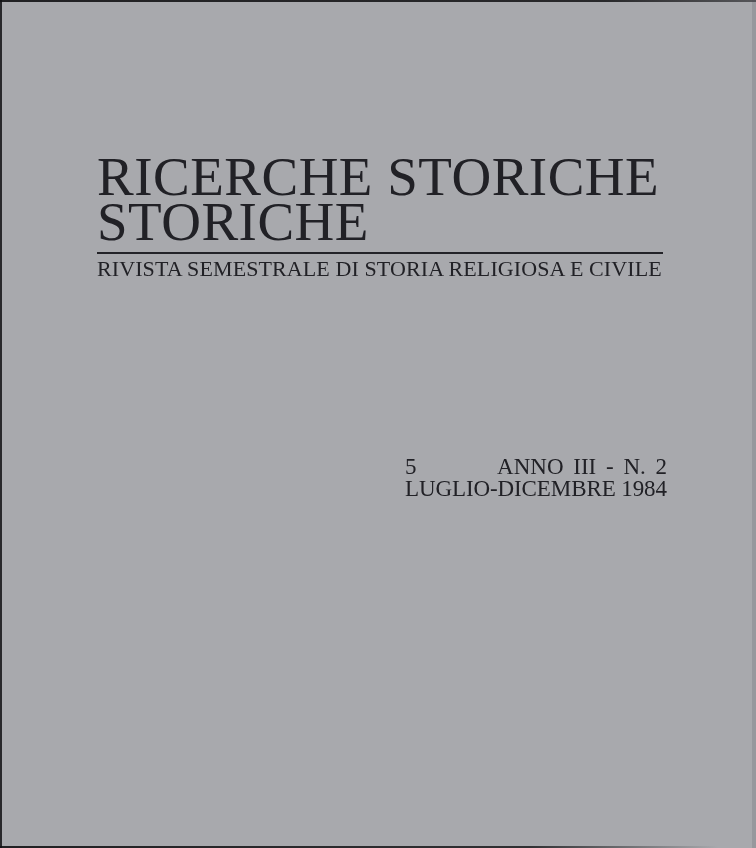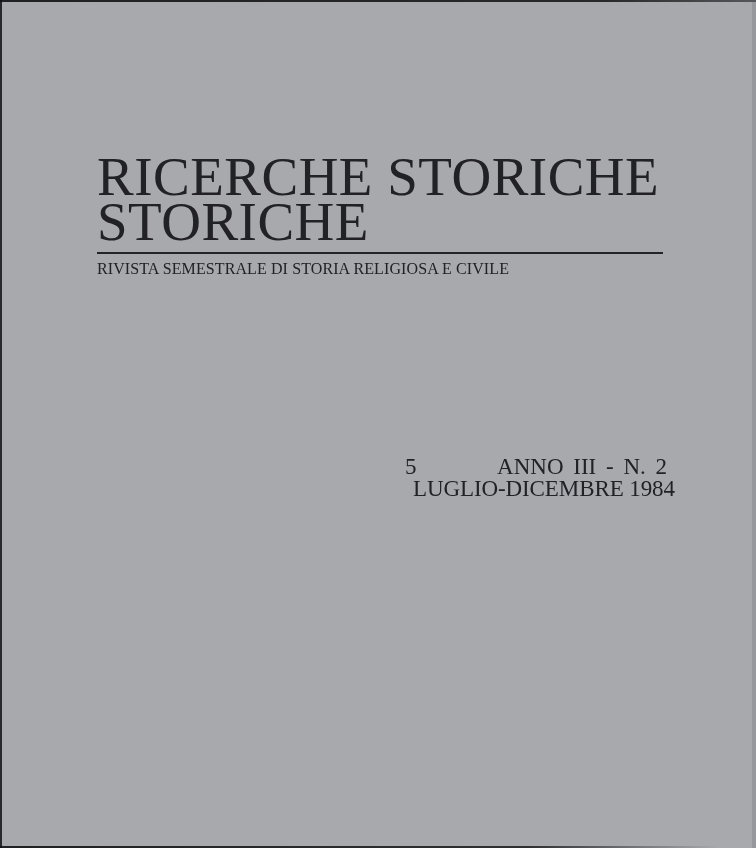--- a/index.html
+++ b/index.html
@@ -52,21 +52,21 @@
   }
   .rule{
     position:absolute;
     left:97px;top:252px;
     width:566px;height:2px;
     background:#232328;
   }
   .subtitle{
     position:absolute;
     left:97px;top:256px;width:566px;
-    font-size:16px;
+    font-size:22px;
     line-height:26px;
     letter-spacing:.1px;
     white-space:nowrap;
     color:var(--ink);
   }
   
   .issue-block{
     position:absolute;
     left:405px;top:456px;width:262px;
     font-size:23px;
@@ -78,21 +78,20 @@
     justify-content:space-between;
     align-items:baseline;
   }
   .issue-anno{
     word-spacing:4px;
     white-space:nowrap;
   }
   .issue-period{
     white-space:nowrap;
     letter-spacing:-.1px;
-    margin-left:8px;
   }
 </style>
 </head>
 <body>
 
 <div class="cover">
 
   <div class="edge-top"></div>
   <div class="edge-left"></div>
   <div class="edge-bottom"></div>

